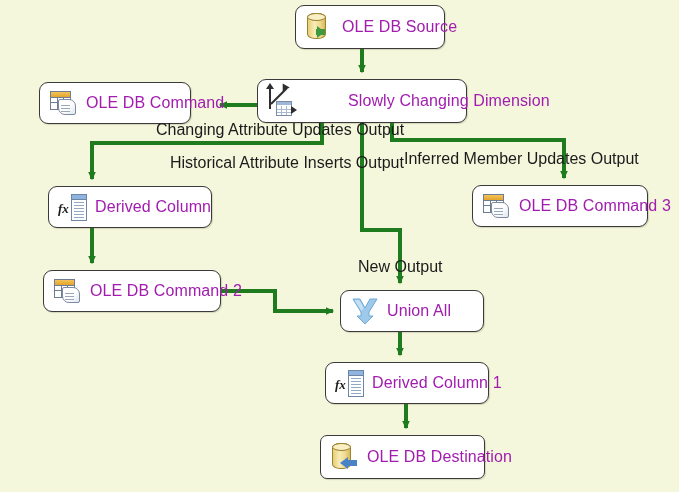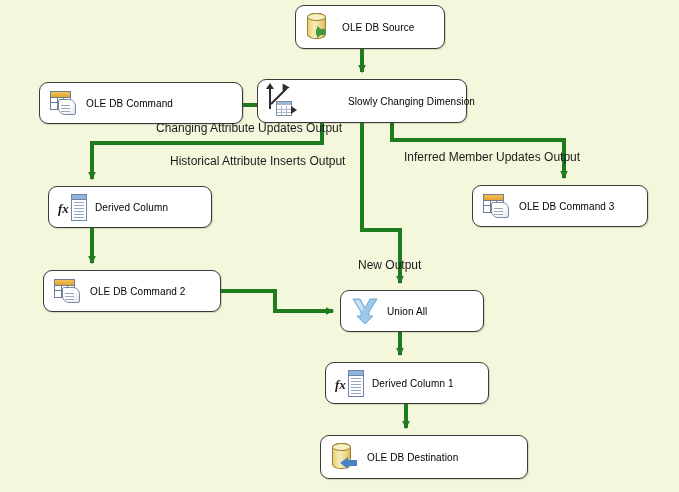--- a/index.html
+++ b/index.html
@@ -37,28 +37,28 @@
     z-index: 5;
   }
   .node .icon {
     width: 30px;
     height: 30px;
     flex: 0 0 30px;
     position: relative;
     margin-right: 7px;
   }
   .node .label {
-    font-size: 10px;
-    color: #000000;
+    font-size: 16px;
+    color: #a21caf;
     white-space: nowrap;
     letter-spacing: 0.1px;
   }
   .edge-label {
     position: absolute;
-    font-size: 12px;
+    font-size: 16px;
     color: #1b1b1b;
     white-space: nowrap;
     background: transparent;
     z-index: 6;
     text-align: center;
   }
   
   .ic-db-cyl {
     position: absolute;
     left: 2px; top: 1px;
@@ -296,21 +296,21 @@
         <span class="cg" style="left:4px;top:4px;width:1px;height:9px;"></span>
         <span class="cg" style="left:9px;top:4px;width:1px;height:9px;"></span>
         <span class="cg" style="left:0;top:7px;width:14px;height:1px;"></span>
         <span class="cg" style="left:0;top:10px;width:14px;height:1px;"></span>
       </span>
       <span class="ic-scd-tip"></span>
     </span>
     <span class="label">Slowly Changing Dimension</span>
   </div>
 
-  <div class="node" style="left:39px; top:82px; width:204px; height:42px;">
+  <div class="node" style="left:39px; top:82px; width:152px; height:42px;">
     <span class="icon">
       <span class="ic-grid">
         <span class="hdr"></span>
         <span class="vl" style="left:6px;"></span>
         <span class="vl" style="left:12px;"></span>
         <span class="hl" style="top:10px;"></span>
       </span>
       <span class="ic-scroll"></span>
     </span>
     <span class="label">OLE DB Command</span>
@@ -377,21 +377,21 @@
         <span class="crow" style="top:10px;"></span>
         <span class="crow" style="top:13px;"></span>
         <span class="crow" style="top:16px;"></span>
         <span class="crow" style="top:19px;"></span>
         <span class="crow" style="top:22px;"></span>
       </span>
     </span>
     <span class="label">Derived Column 1</span>
   </div>
 
-  <div class="node" style="left:320px; top:435px; width:208px; height:44px;">
+  <div class="node" style="left:320px; top:435px; width:165px; height:44px;border-radius:7px;">
     <span class="icon">
       <span class="ic-db-cyl"></span>
       <span class="ic-arrow-blue"></span>
     </span>
     <span class="label">OLE DB Destination</span>
   </div>
 
   <div class="edge-label" style="left:156px; top:121px;">Changing Attribute Updates Output</div>
 
   <div class="edge-label" style="left:170px; top:154px;">Historical Attribute Inserts Output</div>

